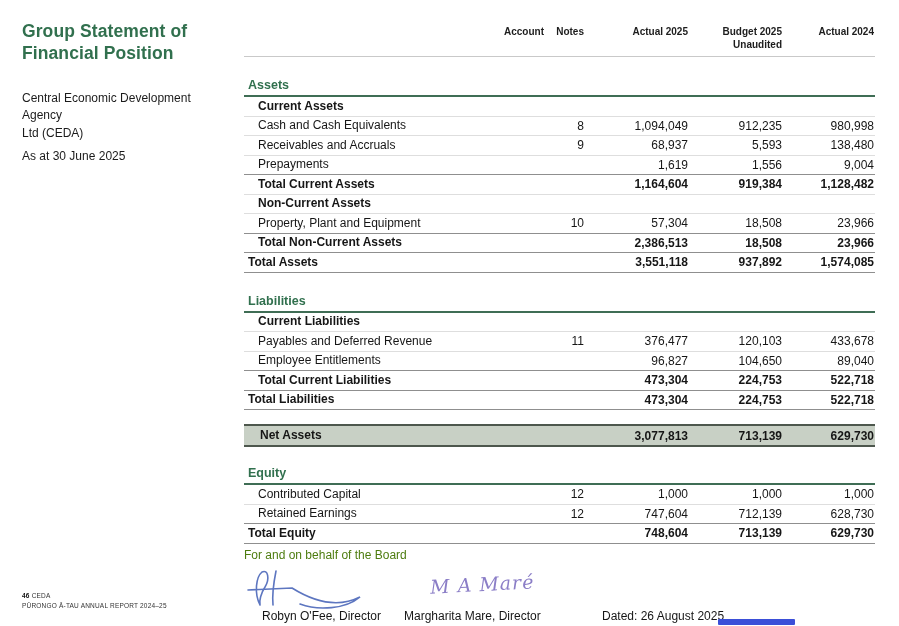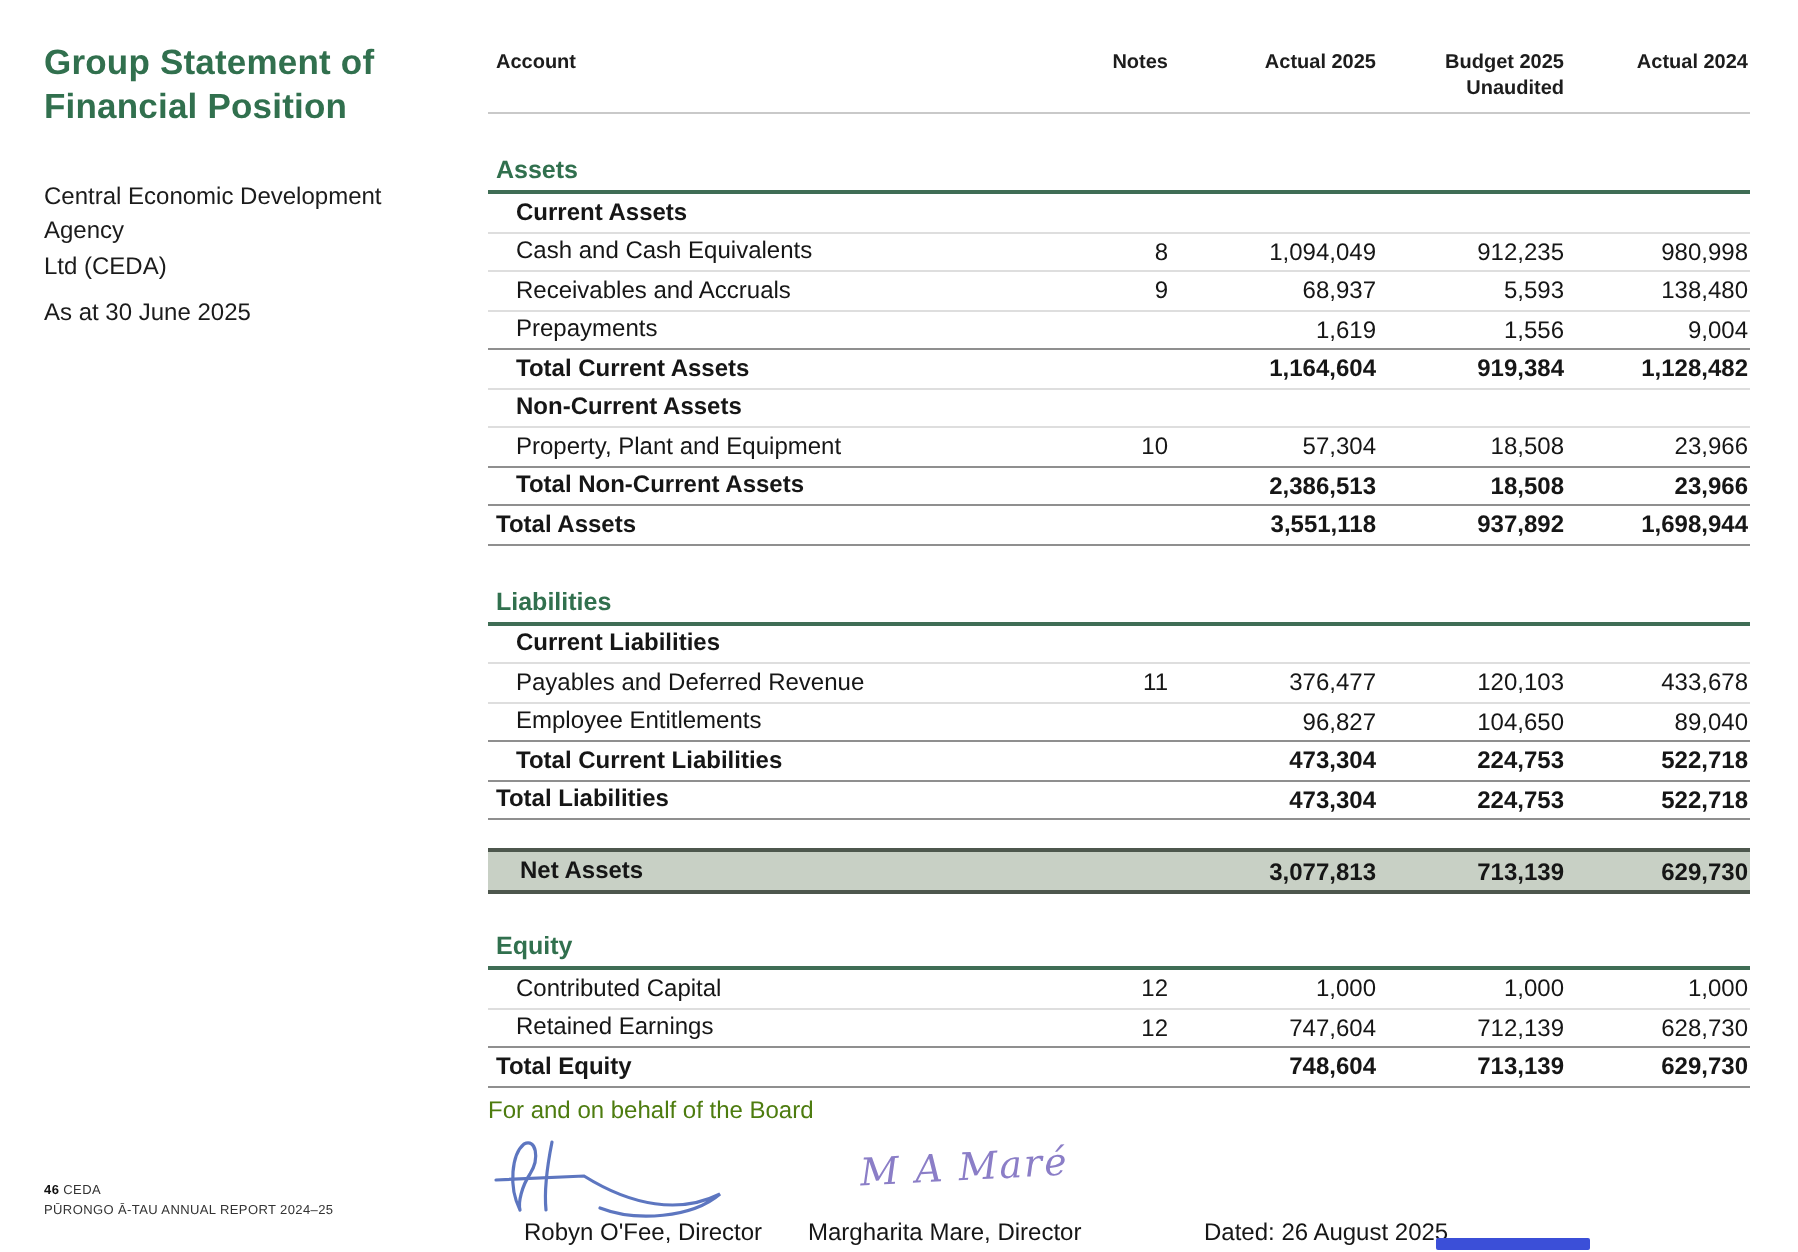--- a/index.html
+++ b/index.html
@@ -20,21 +20,21 @@
   .asat{margin:7px 0 0 0;font-size:12px;color:#1b1b1b;}
   .page-footer{position:absolute;left:22px;top:591px;font-size:6.5px;line-height:1.6;color:#333;letter-spacing:.2px;}
   .page-footer .pg{font-weight:bold;color:#111;}
 
   
   .table-area{position:absolute;left:244px;top:20px;width:631px;}
   .grid{display:grid;grid-template-columns:300px 46px 99px 94px 92px;}
 
   .thead{padding:6px 0 5px 0;border-bottom:1px solid #c9c9c9;}
   .thead .h{font-size:10px;font-weight:bold;color:#1d1d1d;line-height:1.25;}
-  .h-account{text-align:left;padding-left:4px;}
+  .h-account{text-align:right;padding-left:4px;}
   .h-notes{text-align:right;padding-right:6px;}
   .h-num{text-align:right;white-space:pre-line;padding-right:1px;}
 
   .tsection{margin-top:21px;}
   .sec-head{
     margin:0;color:var(--green,#31704e);font-size:12.5px;font-weight:bold;
     padding:0 0 3px 4px;border-bottom:2px solid var(--green-line,#3f6d55);
   }
   .rows{border-bottom:1px solid #8f8f8f;}
   .row{align-items:center;min-height:18.5px;font-size:12px;color:#161616;}
@@ -163,21 +163,21 @@
             <span class="c-notes"></span>
             <span class="c-num">2,386,513</span>
             <span class="c-num">18,508</span>
             <span class="c-num">23,966</span>
           </div>
           <div class="row grid total">
             <span class="c-account">Total Assets</span>
             <span class="c-notes"></span>
             <span class="c-num">3,551,118</span>
             <span class="c-num">937,892</span>
-            <span class="c-num">1,698,944</span>
+            <span class="c-num">1,574,085</span>
           </div>
         </div>
     </section>
 
     <section class="tsection">
       <h2 class="sec-head">Liabilities</h2>
       <div class="rows">
           <div class="row grid subheader">
             <span class="c-account">Current Liabilities</span>
             <span class="c-notes"></span>

